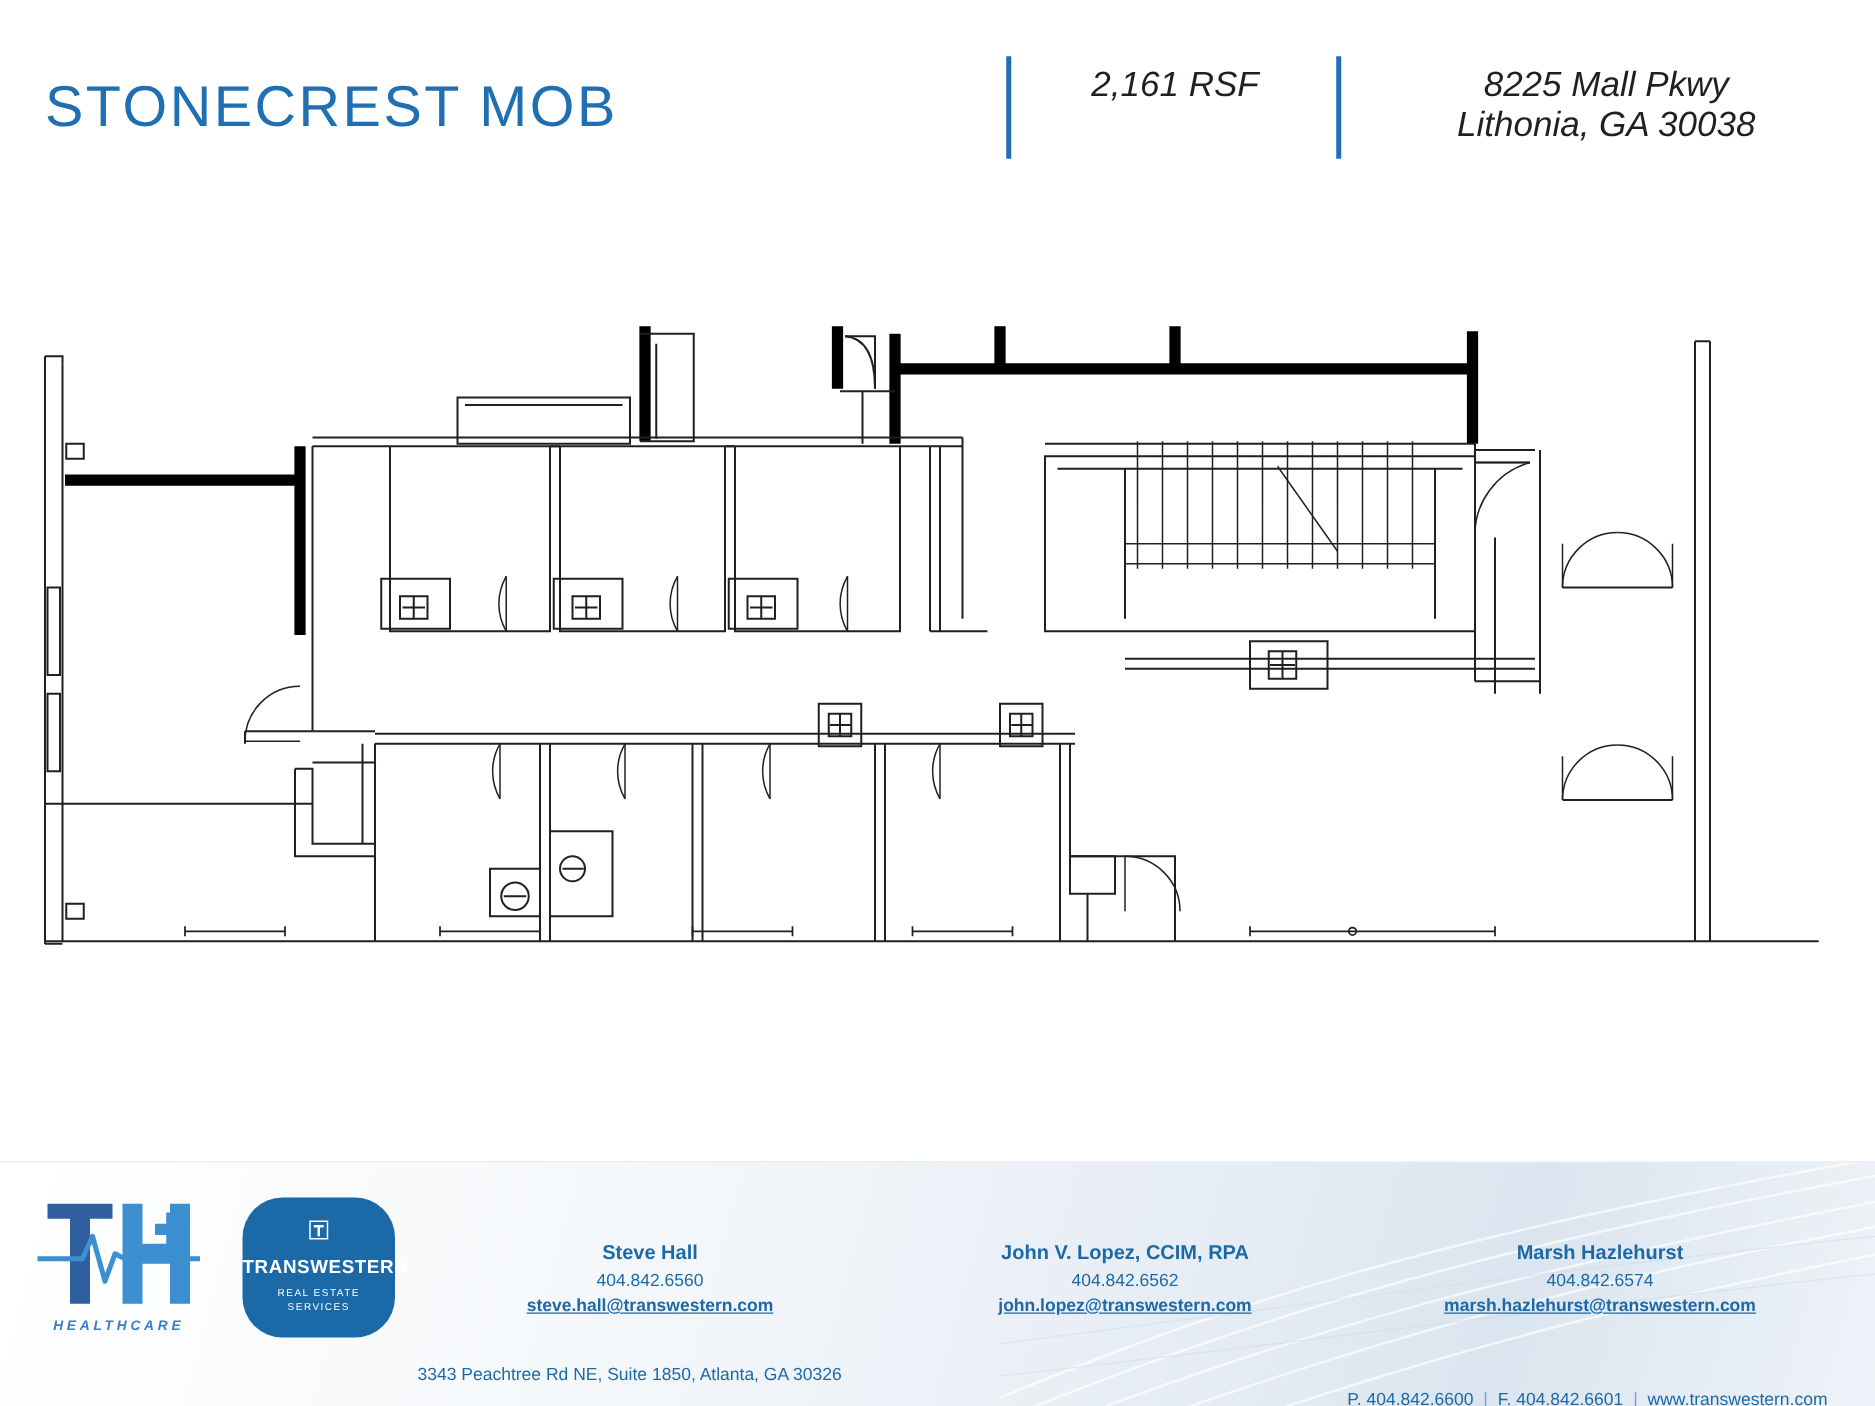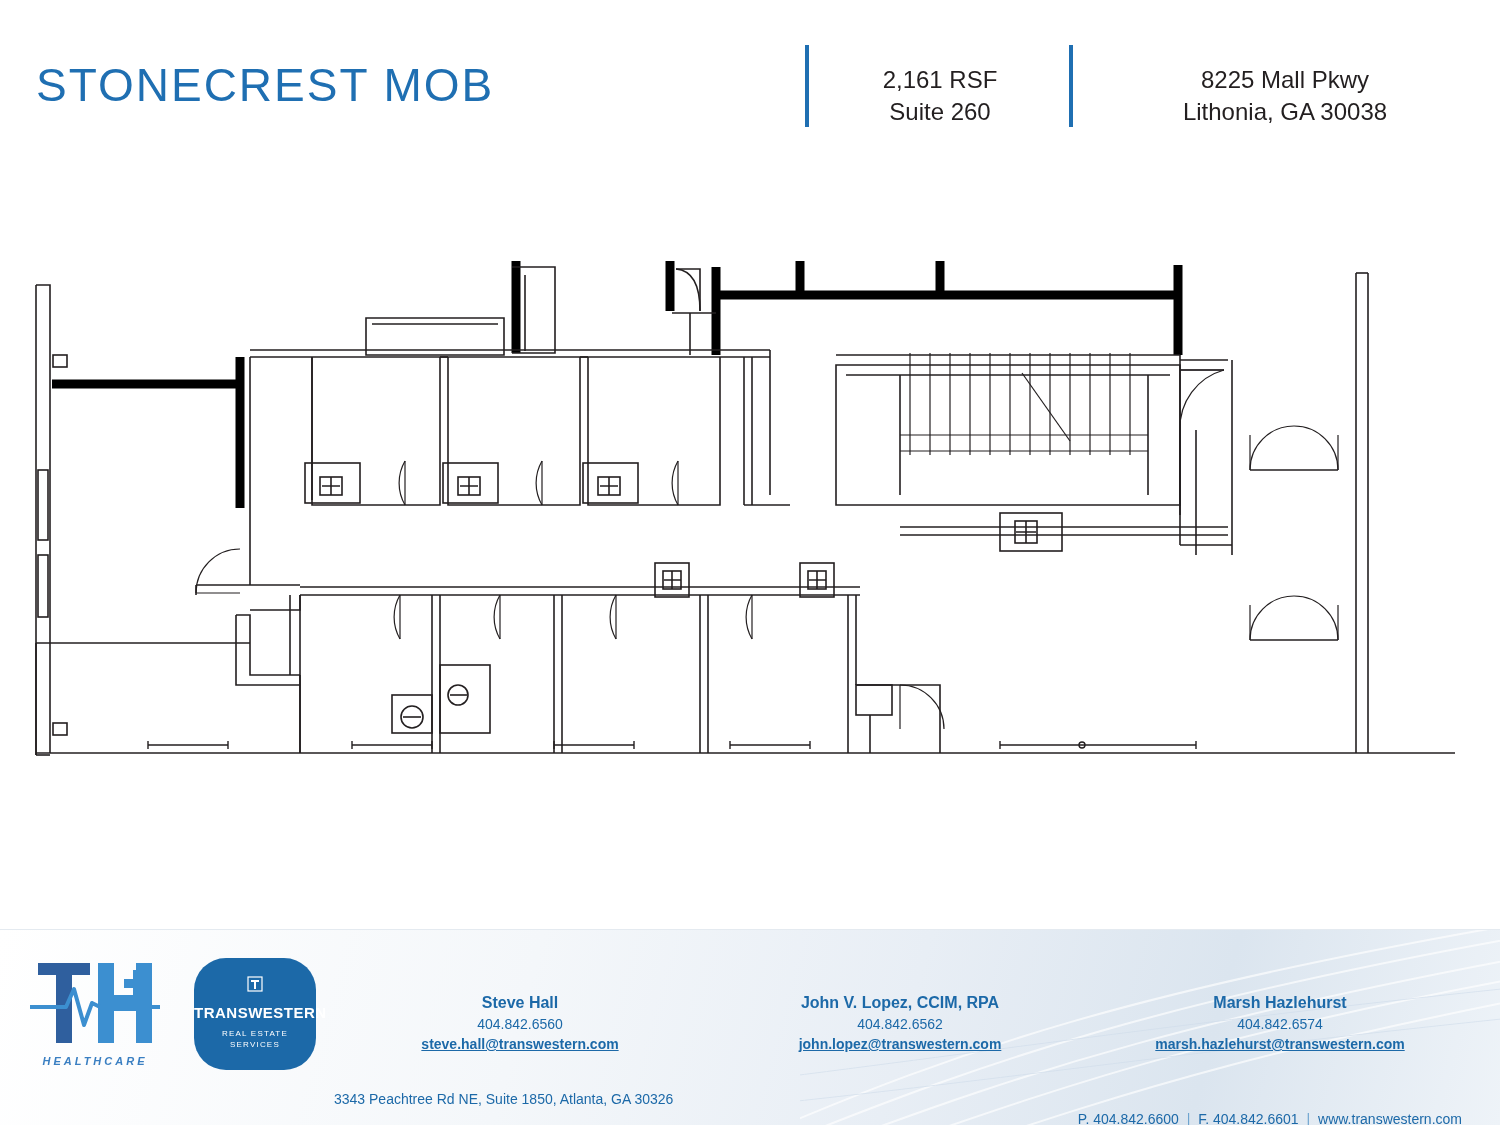--- a/index.html
+++ b/index.html
@@ -38,25 +38,26 @@
     top: 45px;
     width: 4px;
     height: 82px;
     background: #1f6fb2;
   }
   .hdr-rule.r1 { left: 805px; }
   .hdr-rule.r2 { left: 1069px; }
 
   .hdr-block {
     position: absolute;
-    top: 64px;
+    top: 52px;
     text-align: center;
-    font-size: 24px;
+    font-size: 28px;
     line-height: 32px;
     color: #231f20;
+    font-style: italic;
   }
   .hdr-block.b1 { left: 820px; width: 240px; }
   .hdr-block.b2 { left: 1085px; width: 400px; }
 
   
   .plan-wrap {
     position: absolute;
     left: 0;
     top: 255px;
     width: 1500px;
@@ -191,21 +192,20 @@
 <body>
 
 <div class="header">
   <div class="title">STONECREST MOB</div>
 
   <div class="hdr-rule r1"></div>
   <div class="hdr-rule r2"></div>
 
   <div class="hdr-block b1">
     <div>2,161 RSF</div>
-    <div>Suite 260</div>
   </div>
 
   <div class="hdr-block b2">
     <div>8225 Mall Pkwy</div>
     <div>Lithonia, GA 30038</div>
   </div>
 </div>
 
 <div class="plan-wrap">
   <svg width="1500" height="560" viewBox="0 0 1500 560" xmlns="http://www.w3.org/2000/svg">

